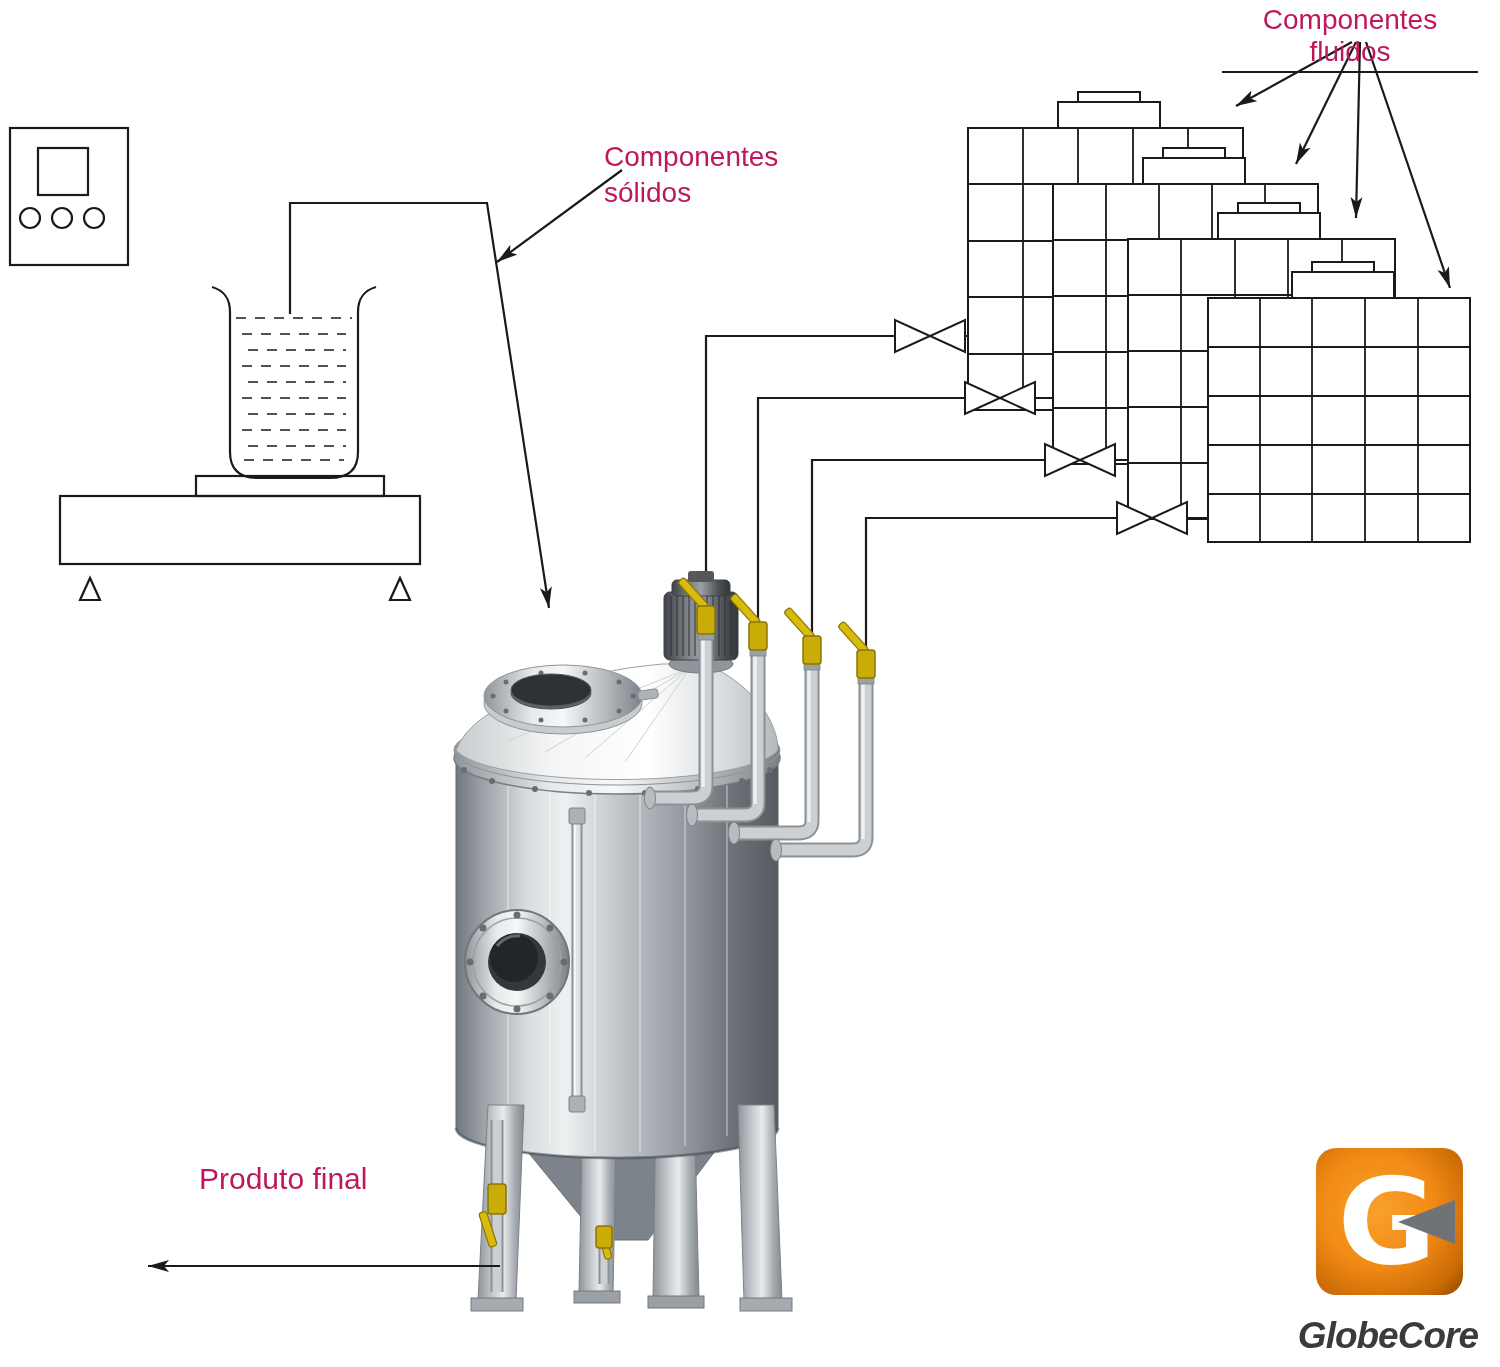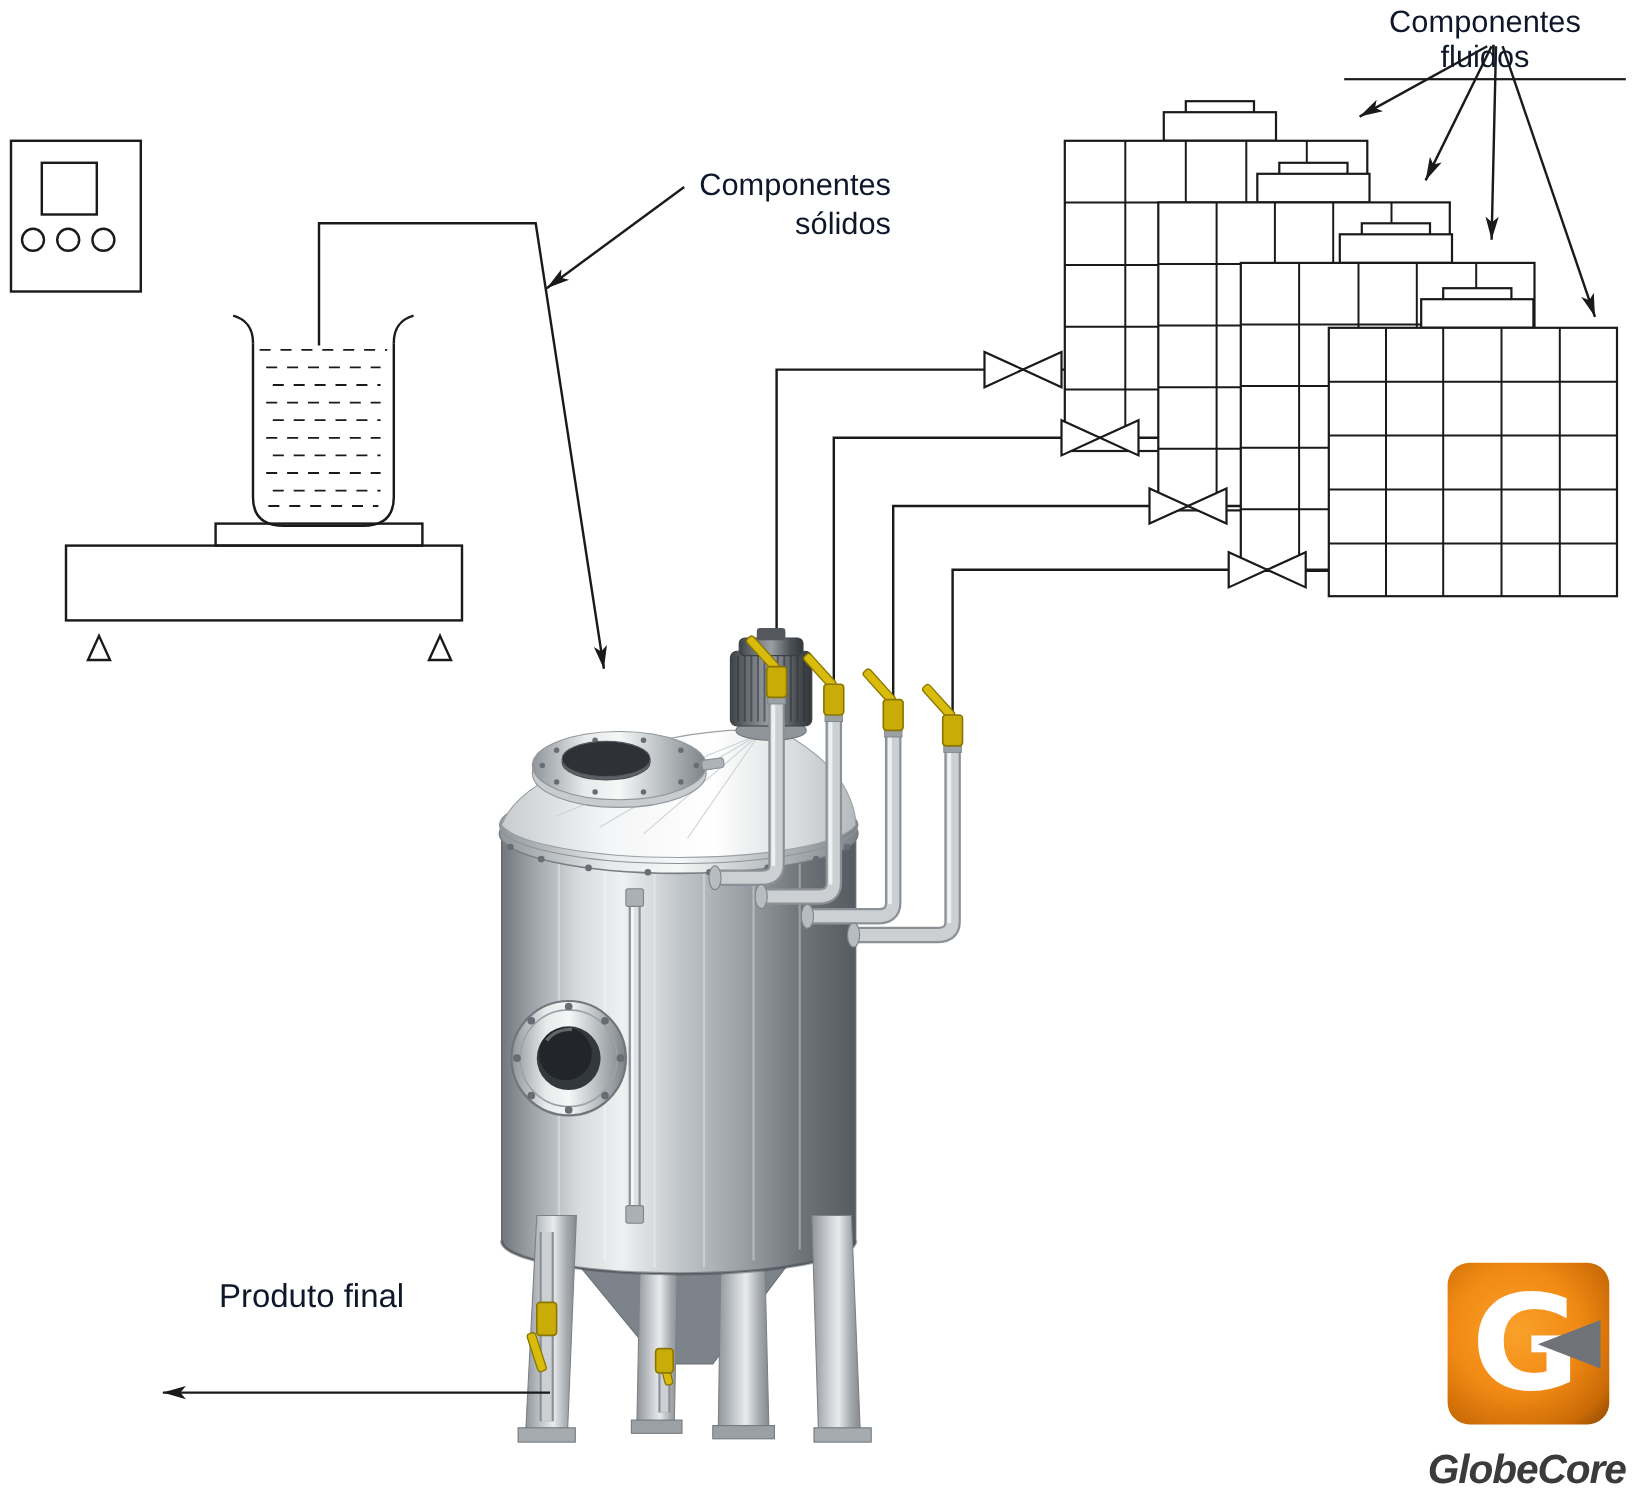--- a/index.html
+++ b/index.html
@@ -2,23 +2,23 @@
 <html><head>
 <meta charset="utf-8">
 <title>Diagram</title>
 <style>
   html,body{margin:0;padding:0}
   body{
     width:1500px;height:1367px;position:relative;background:#ffffff;
     font-family:"Liberation Sans", sans-serif;overflow:hidden;
   }
   svg{position:absolute;left:0;top:0}
-  .label{position:absolute;color:#0f172a;font-family:"Liberation Sans", sans-serif;}
+  .label{position:absolute;color:#be185d;font-family:"Liberation Sans", sans-serif;}
   #lblFluidos{left:1222px;top:4px;width:256px;font-size:28px;text-align:center;padding-bottom:3px;border-bottom:2px solid #1a1a1a}
-  #lblSolidos{left:604px;top:150px;width:206px;font-size:28px;text-align:right;line-height:1.3}
+  #lblSolidos{left:604px;top:139px;width:206px;font-size:28px;text-align:left;line-height:1.3}
   #lblProduto{left:199px;top:1162px;font-size:30px}
 
   .ln{stroke:#1a1a1a;stroke-width:2.2;fill:none}
   .ln2{stroke:#1a1a1a;stroke-width:2}
   .dashln{stroke:#1a1a1a;stroke-width:1.6;fill:none;stroke-dasharray:10 9}
   .gridln{stroke:#1a1a1a;stroke-width:1.8;fill:none}
   .pipeOuter{fill:none;stroke:#8b9196;stroke-width:15}
   .pipeMid{fill:none;stroke:#ccd0d3;stroke-width:11}
   .pipeHi{fill:none;stroke:#eef0f1;stroke-width:3.5}
   .flange{fill:#b7bcc0;stroke:#7f8589;stroke-width:1}

